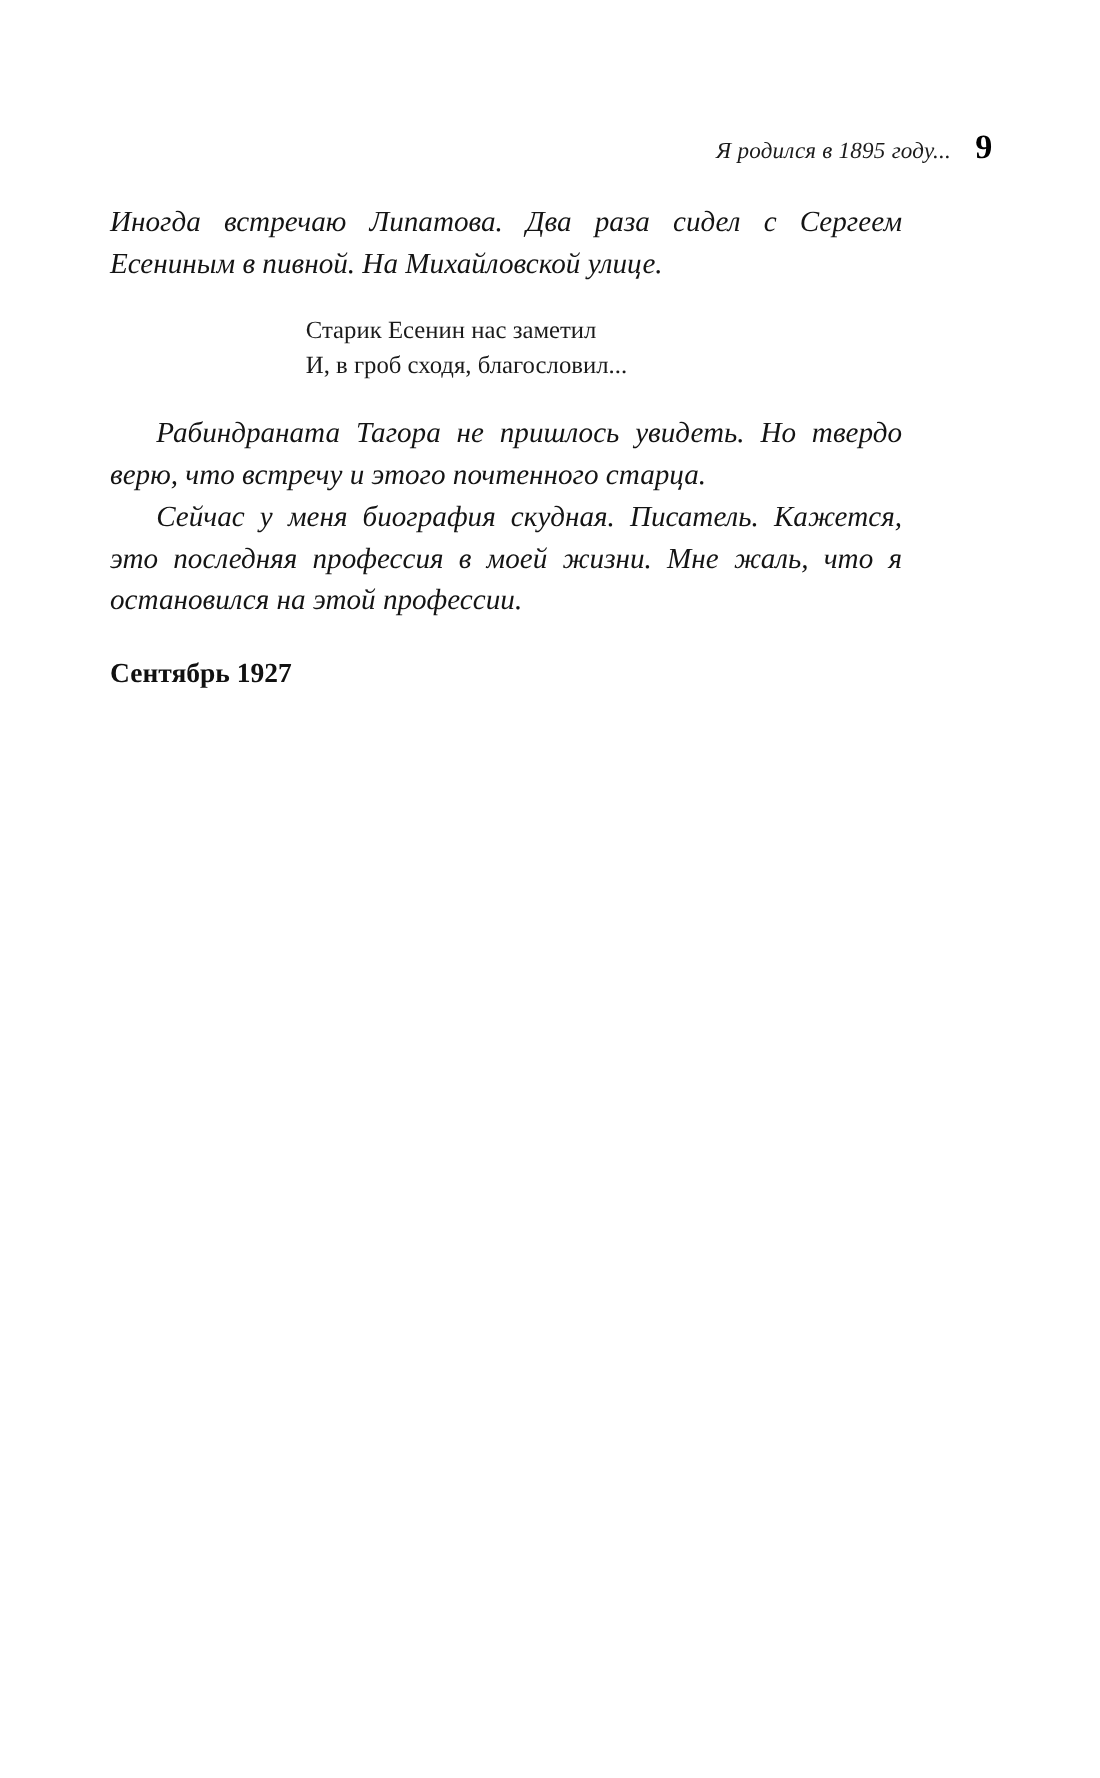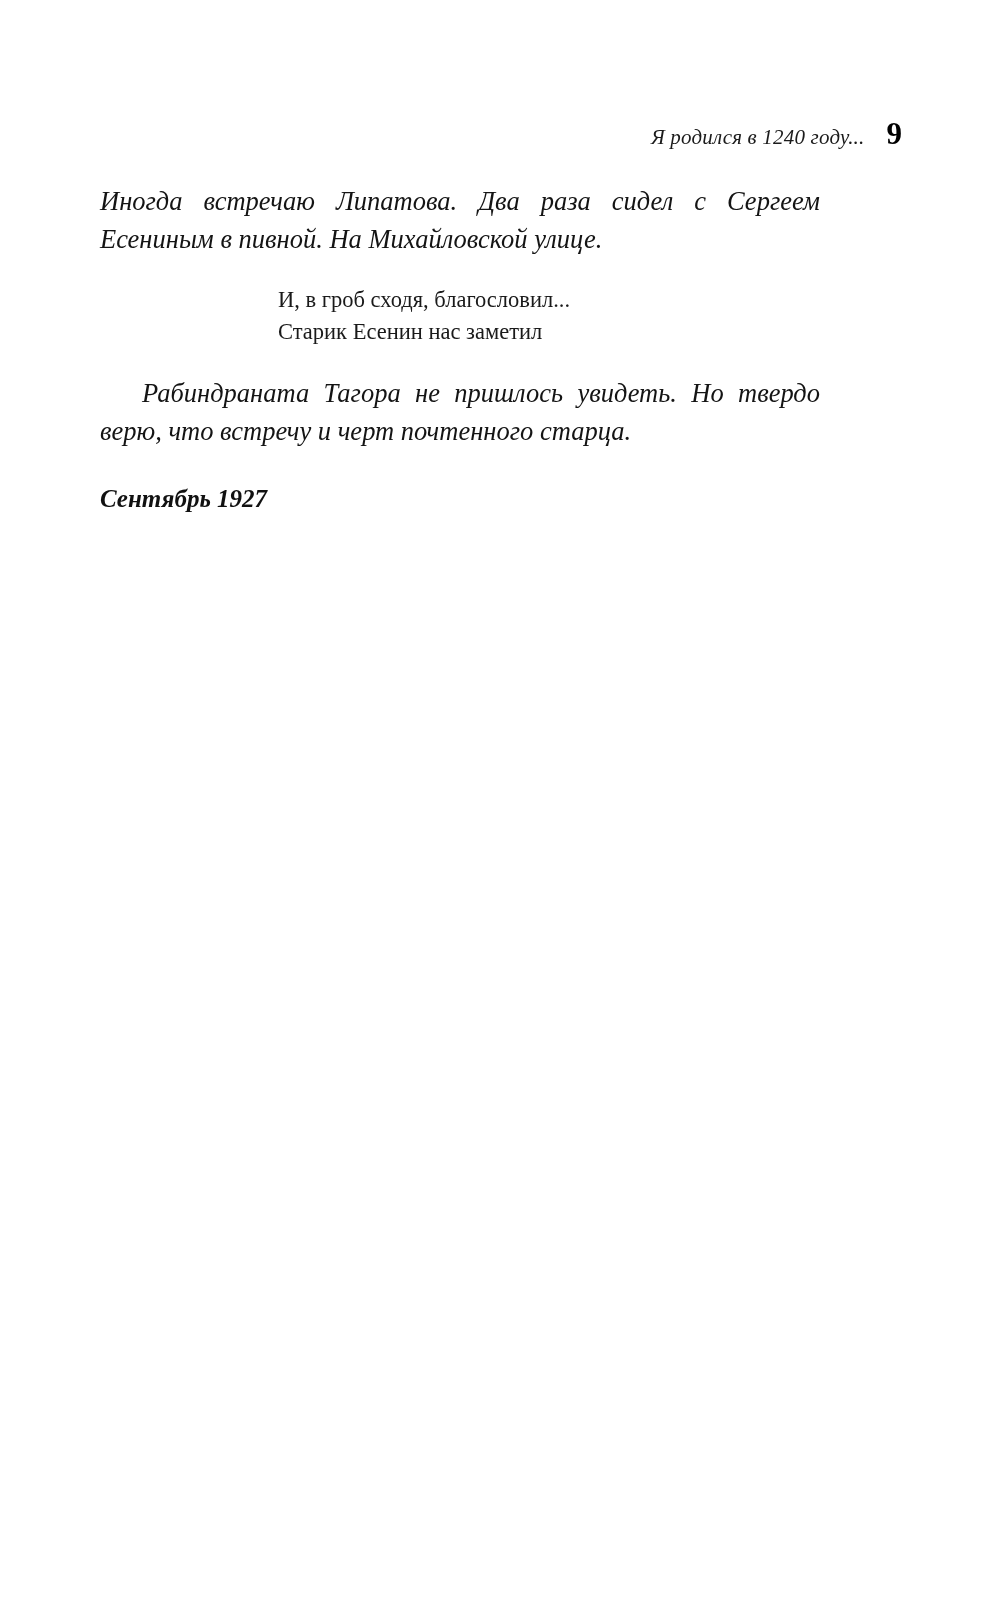--- a/index.html
+++ b/index.html
@@ -85,46 +85,46 @@
   .verse-line {
     font-size: 22.5px;
     line-height: 32px;
     color: #1a1a1a;
     white-space: nowrap;
   }
 
   
   .dateline {
     margin-top: 32px;
-    font-style: italic;
     font-weight: 700;
     font-size: 25px;
     line-height: 34px;
     color: #111111;
   }
 </style>
 </head>
 <body>
 
 <div class="page">
 
   <div class="running-head">
-    <span class="running-title">Я родился в 1240 году...</span>
+    <span class="running-title">Я родился в 1895 году...</span>
     <span class="folio">9</span>
   </div>
 
   <div class="body-text">
 
     <p class="para first">Иногда встречаю Липатова. Два раза сидел с Сергеем Есениным в пивной. На Михайловской улице.</p>
 
     <div class="verse">
+      <div class="verse-line">Старик Есенин нас заметил</div>
       <div class="verse-line">И, в гроб сходя, благословил...</div>
-      <div class="verse-line">Старик Есенин нас заметил</div>
     </div>
 
-    <p class="para indent">Рабиндраната Тагора не пришлось увидеть. Но твердо верю, что встречу и черт почтенного старца.</p>
+    <p class="para indent">Рабиндраната Тагора не пришлось увидеть. Но твердо верю, что встречу и этого почтенного старца.</p>
 
+    <p class="para indent">Сейчас у меня биография скудная. Писатель. Кажется, это последняя профессия в моей жизни. Мне жаль, что я остановился на этой профессии.</p>
 
 
     <div class="dateline">Сентябрь 1927</div>
 
   </div>
 </div>
 
 </body></html>

